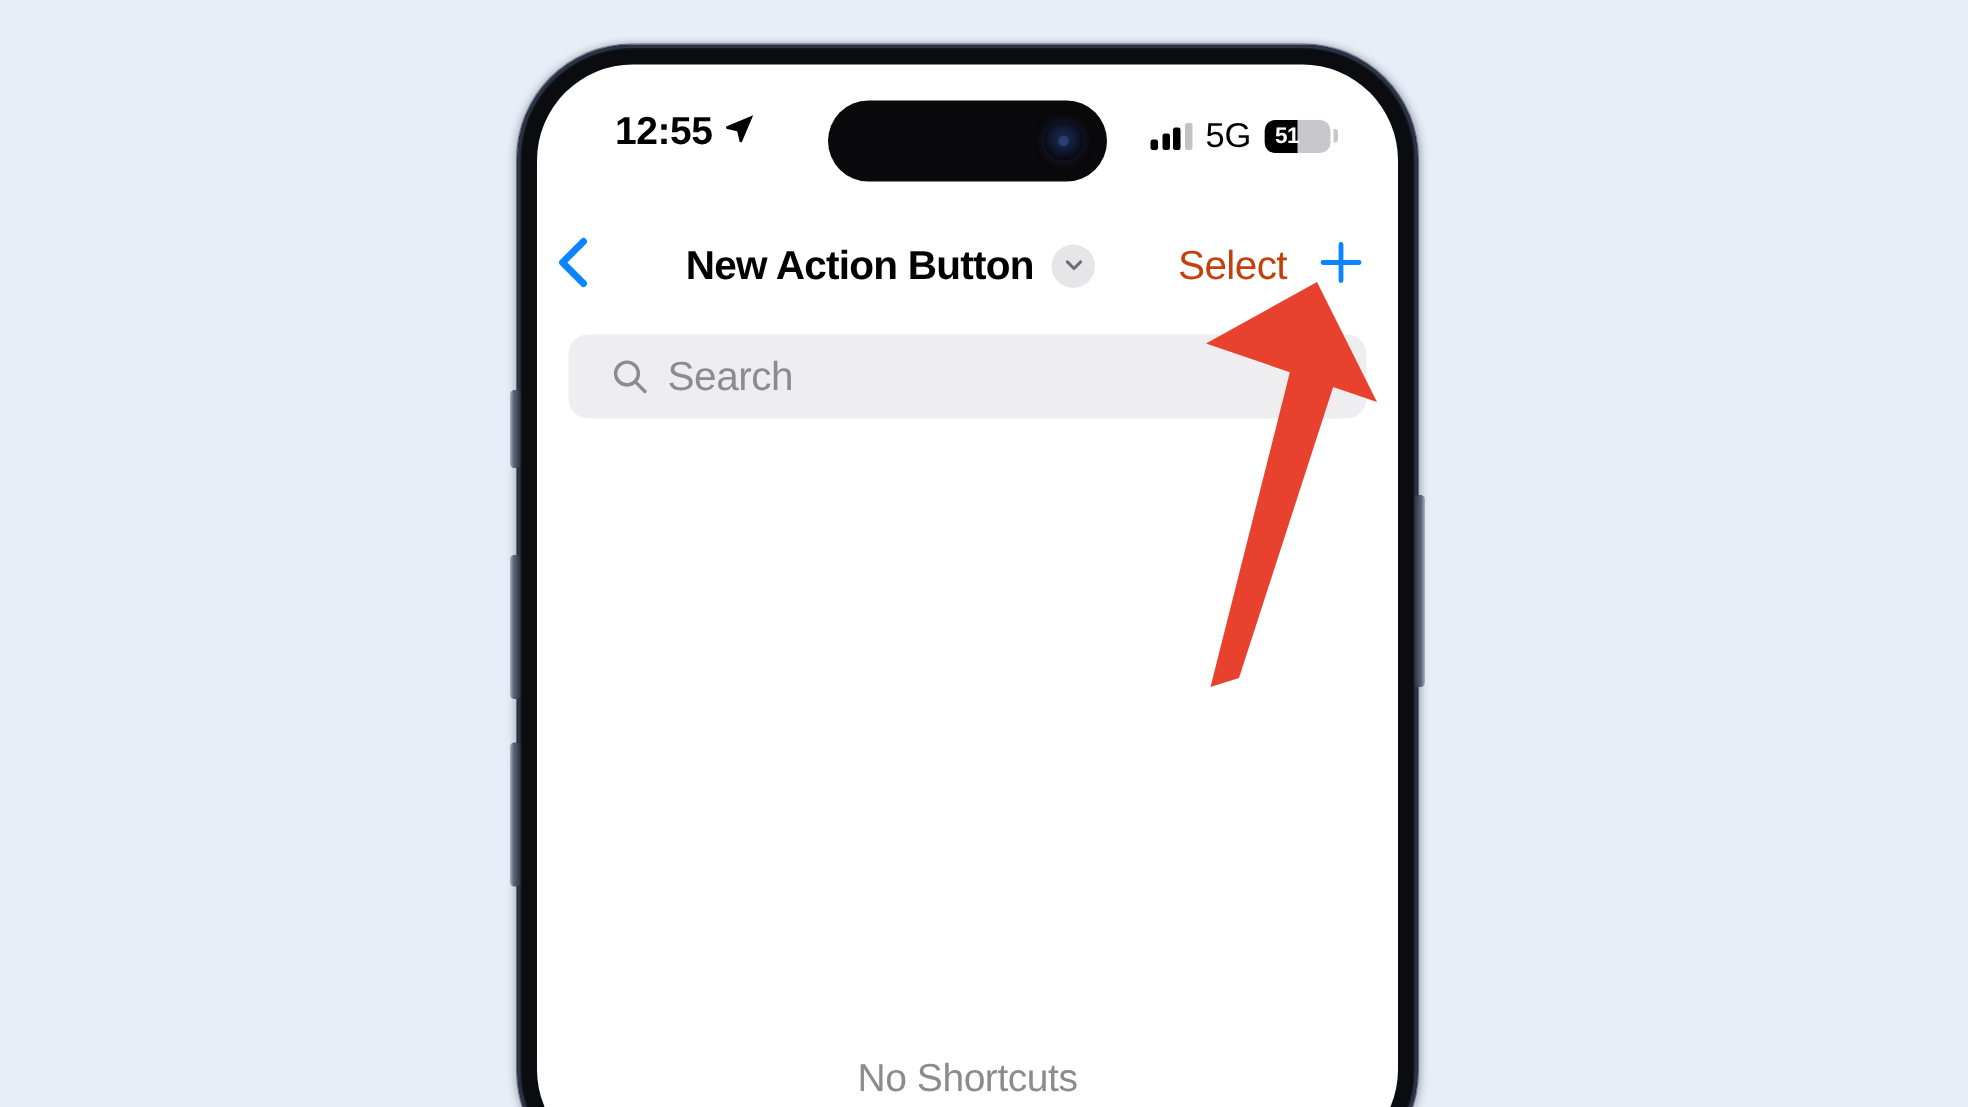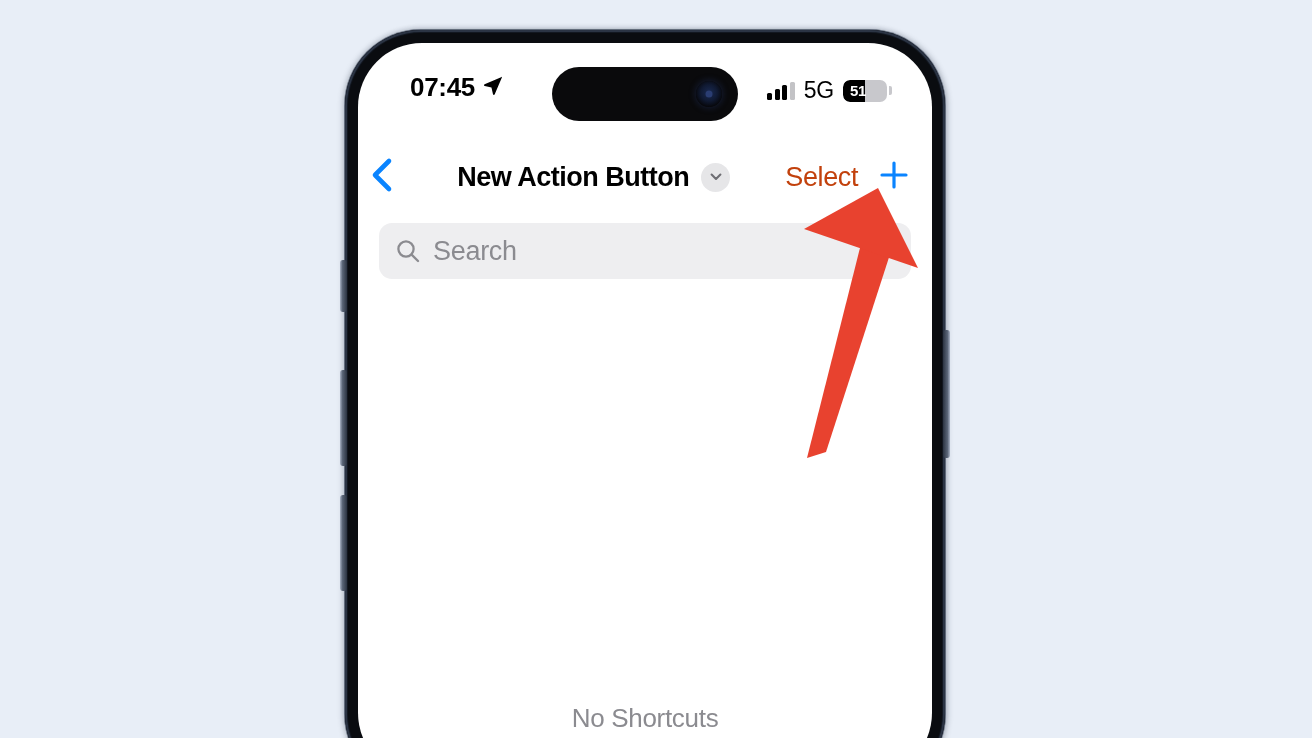--- a/index.html
+++ b/index.html
@@ -251,21 +251,21 @@
   #search-field {
     position: absolute;
     left: 21px;
     right: 21px;
     top: 180px;
     height: 56px;
     background: #eeeef0;
     border-radius: 13px;
     display: flex;
     align-items: center;
-    padding: 0 16px;
+    padding: 0 28px;
     box-sizing: border-box;
     cursor: text;
   }
   #search-icon { flex: 0 0 auto; display: flex; align-items: center; }
   #search-placeholder {
     flex: 1 1 auto;
     margin-left: 12px;
     font-size: 27px;
     color: #8b8b90;
     letter-spacing: -0.3px;
@@ -303,21 +303,21 @@
 
     <div class="side-btn" id="btn-action"></div>
     <div class="side-btn" id="btn-vol-up"></div>
     <div class="side-btn" id="btn-vol-down"></div>
     <div class="side-btn" id="btn-power"></div>
 
     <div id="screen">
 
       <div id="status-bar">
         <div id="status-left">
-          <span>07:45</span>
+          <span>12:55</span>
           <span>
             <svg width="22" height="22" viewBox="0 0 24 24">
               <path d="M21.5 3.2 2.8 11.1c-.9.4-.8 1.7.2 1.9l7.3 1.7 1.7 7.3c.2 1 1.5 1.1 1.9.2L21.8 3.5c.2-.4-.1-.5-.3-.3z" fill="#000"></path>
             </svg>
           </span>
         </div>
 
         <div id="status-right">
           <span id="signal-bars">
             <i></i>

